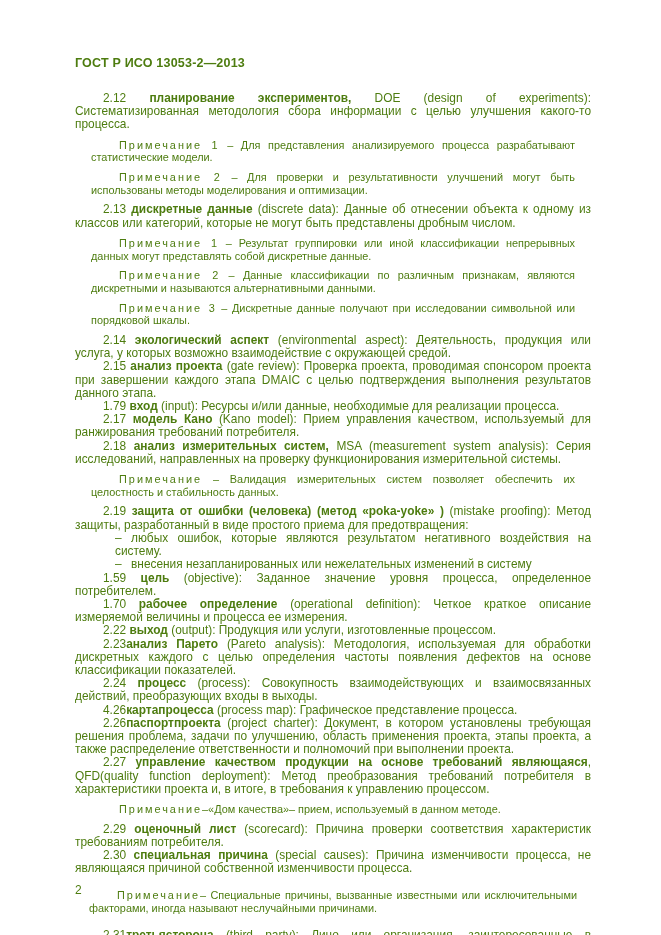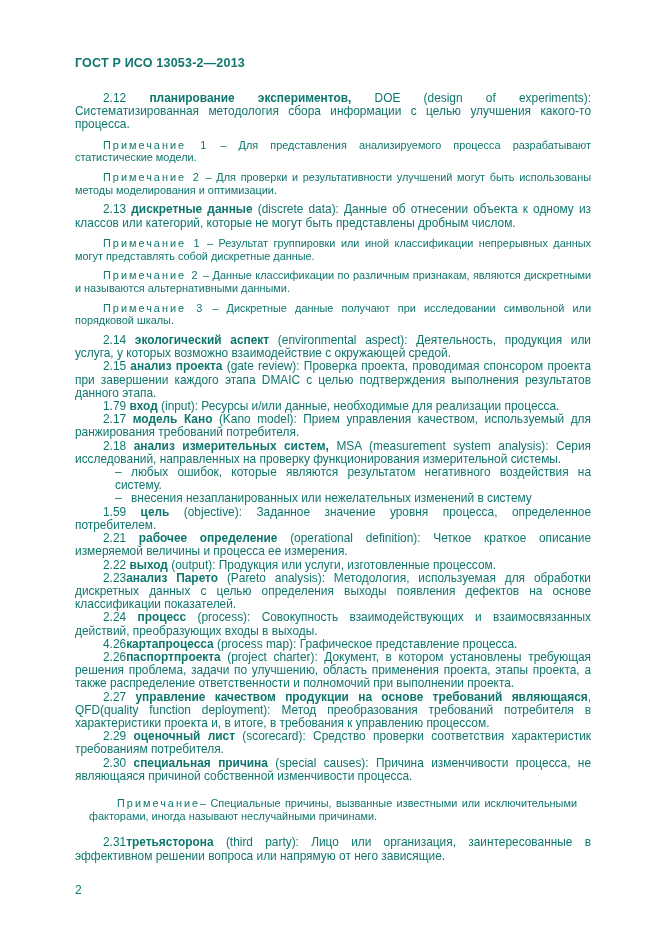--- a/index.html
+++ b/index.html
@@ -2,21 +2,21 @@
 <html lang="ru"><head>
 <meta charset="utf-8">
 <style>
   html, body { margin: 0; padding: 0; background: #ffffff; }
   .page {
     position: relative;
     width: 661px;
     height: 935px;
     background: #ffffff;
     font-family: "Liberation Sans", sans-serif;
-    color: #0f766e;
+    color: #4d7c0f;
     box-sizing: border-box;
     padding: 56px 70px 0 75px;
     overflow: hidden;
   }
   .doc-header {
     font-weight: bold;
     font-size: 12.5px;
     line-height: 14px;
     margin: 0 0 22px 0;
     letter-spacing: 0.2px;
@@ -25,21 +25,21 @@
     margin: 0;
     text-align: justify;
     font-size: 11.9px;
     line-height: 13.2px;
   }
   .content p.term { text-indent: 28px; }
   .content p.note {
     font-size: 10.9px;
     line-height: 12.7px;
     text-indent: 28px;
-    margin: 7px 0;
+    margin: 7px 16px;
   }
   .content p.note.tight { margin: 14px; }
   .content p.bullet {
     padding-left: 40px;
     text-indent: 0;
   }
   .content p.bullet span:first-child {
     display: inline-block;
     width: 16px;
   }
@@ -65,30 +65,33 @@
       <p class="note"><span class="sp">Примечание 2</span><span> – Для проверки и результативности улучшений могут быть использованы методы моделирования и оптимизации.</span></p>
       <p class="term"><span>2.13 </span><span class="b">дискретные данные</span><span> (discrete data): Данные об отнесении объекта к одному из классов или категорий, которые не могут быть представлены дробным числом.</span></p>
       <p class="note"><span class="sp">Примечание 1</span><span> – Результат группировки или иной классификации непрерывных данных могут представлять собой дискретные данные.</span></p>
       <p class="note"><span class="sp">Примечание 2</span><span> – Данные классификации по различным признакам, являются дискретными и называются альтернативными данными.</span></p>
       <p class="note"><span class="sp">Примечание 3</span><span> – Дискретные данные получают при исследовании символьной или порядковой шкалы.</span></p>
       <p class="term"><span>2.14 </span><span class="b">экологический аспект</span><span> (environmental aspect): Деятельность, продукция или услуга, у которых возможно взаимодействие с окружающей средой.</span></p>
       <p class="term"><span>2.15 </span><span class="b">анализ проекта</span><span> (gate review): Проверка проекта, проводимая спонсором проекта при завершении каждого этапа DMAIC с целью подтверждения выполнения результатов данного этапа.</span></p>
       <p class="term"><span>1.79 </span><span class="b">вход</span><span> (input): Ресурсы и/или данные, необходимые для реализации процесса.</span></p>
       <p class="term"><span>2.17 </span><span class="b">модель Кано</span><span> (Kano model): Прием управления качеством, используемый для ранжирования требований потребителя.</span></p>
       <p class="term"><span>2.18 </span><span class="b">анализ измерительных систем,</span><span> MSA (measurement system analysis): Серия исследований, направленных на проверку функционирования измерительной системы.</span></p>
+      <p class="note"><span class="sp">Примечание</span><span> – Валидация измерительных систем позволяет обеспечить их целостность и стабильность данных.</span></p>
+      <p class="term"><span>2.19 </span><span class="b">защита от ошибки (человека) (метод «poka-yoke» )</span><span> (mistake proofing): Метод защиты, разработанный в виде простого приема для предотвращения:</span></p>
       <p class="bullet"><span>–</span><span>любых ошибок, которые являются результатом негативного воздействия на систему.</span></p>
       <p class="bullet"><span>–</span><span>внесения незапланированных или нежелательных изменений в систему</span></p>
       <p class="term"><span>1.59 </span><span class="b">цель</span><span> (objective): Заданное значение уровня процесса, определенное потребителем.</span></p>
-      <p class="term"><span>2.21 </span><span class="b">рабочее определение</span><span> (operational definition): Четкое краткое описание измеряемой величины и процесса ее измерения.</span></p>
+      <p class="term"><span>1.70 </span><span class="b">рабочее определение</span><span> (operational definition): Четкое краткое описание измеряемой величины и процесса ее измерения.</span></p>
       <p class="term"><span>2.22 </span><span class="b">выход</span><span> (output): Продукция или услуги, изготовленные процессом.</span></p>
-      <p class="term"><span>2.23</span><span class="b">анализ Парето</span><span> (Pareto analysis): Методология, используемая для обработки дискретных данных с целью определения выходы появления дефектов на основе классификации показателей.</span></p>
+      <p class="term"><span>2.23</span><span class="b">анализ Парето</span><span> (Pareto analysis): Методология, используемая для обработки дискретных каждого с целью определения частоты появления дефектов на основе классификации показателей.</span></p>
       <p class="term"><span>2.24 </span><span class="b">процесс</span><span> (process): Совокупность взаимодействующих и взаимосвязанных действий, преобразующих входы в выходы.</span></p>
       <p class="term"><span>4.26</span><span class="b">картапроцесса</span><span> (process map): Графическое представление процесса.</span></p>
       <p class="term"><span>2.26</span><span class="b">паспортпроекта</span><span> (project charter): Документ, в котором установлены требующая решения проблема, задачи по улучшению, область применения проекта, этапы проекта, а также распределение ответственности и полномочий при выполнении проекта.</span></p>
       <p class="term"><span>2.27 </span><span class="b">управление качеством продукции на основе требований являющаяся</span><span>, QFD(quality function deployment): Метод преобразования требований потребителя в характеристики проекта и, в итоге, в требования к управлению процессом.</span></p>
-      <p class="term"><span>2.29 </span><span class="b">оценочный лист</span><span> (scorecard): Средство проверки соответствия характеристик требованиям потребителя.</span></p>
+      <p class="note"><span class="sp">Примечание</span><span>–«Дом качества»– прием, используемый в данном методе.</span></p>
+      <p class="term"><span>2.29 </span><span class="b">оценочный лист</span><span> (scorecard): Причина проверки соответствия характеристик требованиям потребителя.</span></p>
       <p class="term"><span>2.30 </span><span class="b">специальная причина</span><span> (special causes): Причина изменчивости процесса, не являющаяся причиной собственной изменчивости процесса.</span></p>
       <p class="note tight"><span class="sp">Примечание</span><span>– Специальные причины, вызванные известными или исключительными факторами, иногда называют неслучайными причинами.</span></p>
       <p class="term"><span>2.31</span><span class="b">третьясторона</span><span> (third party): Лицо или организация, заинтересованные в эффективном решении вопроса или напрямую от него зависящие.</span></p>
     </div>
 
   <div class="page-number">2</div>
 </div>
 
 </body></html>

